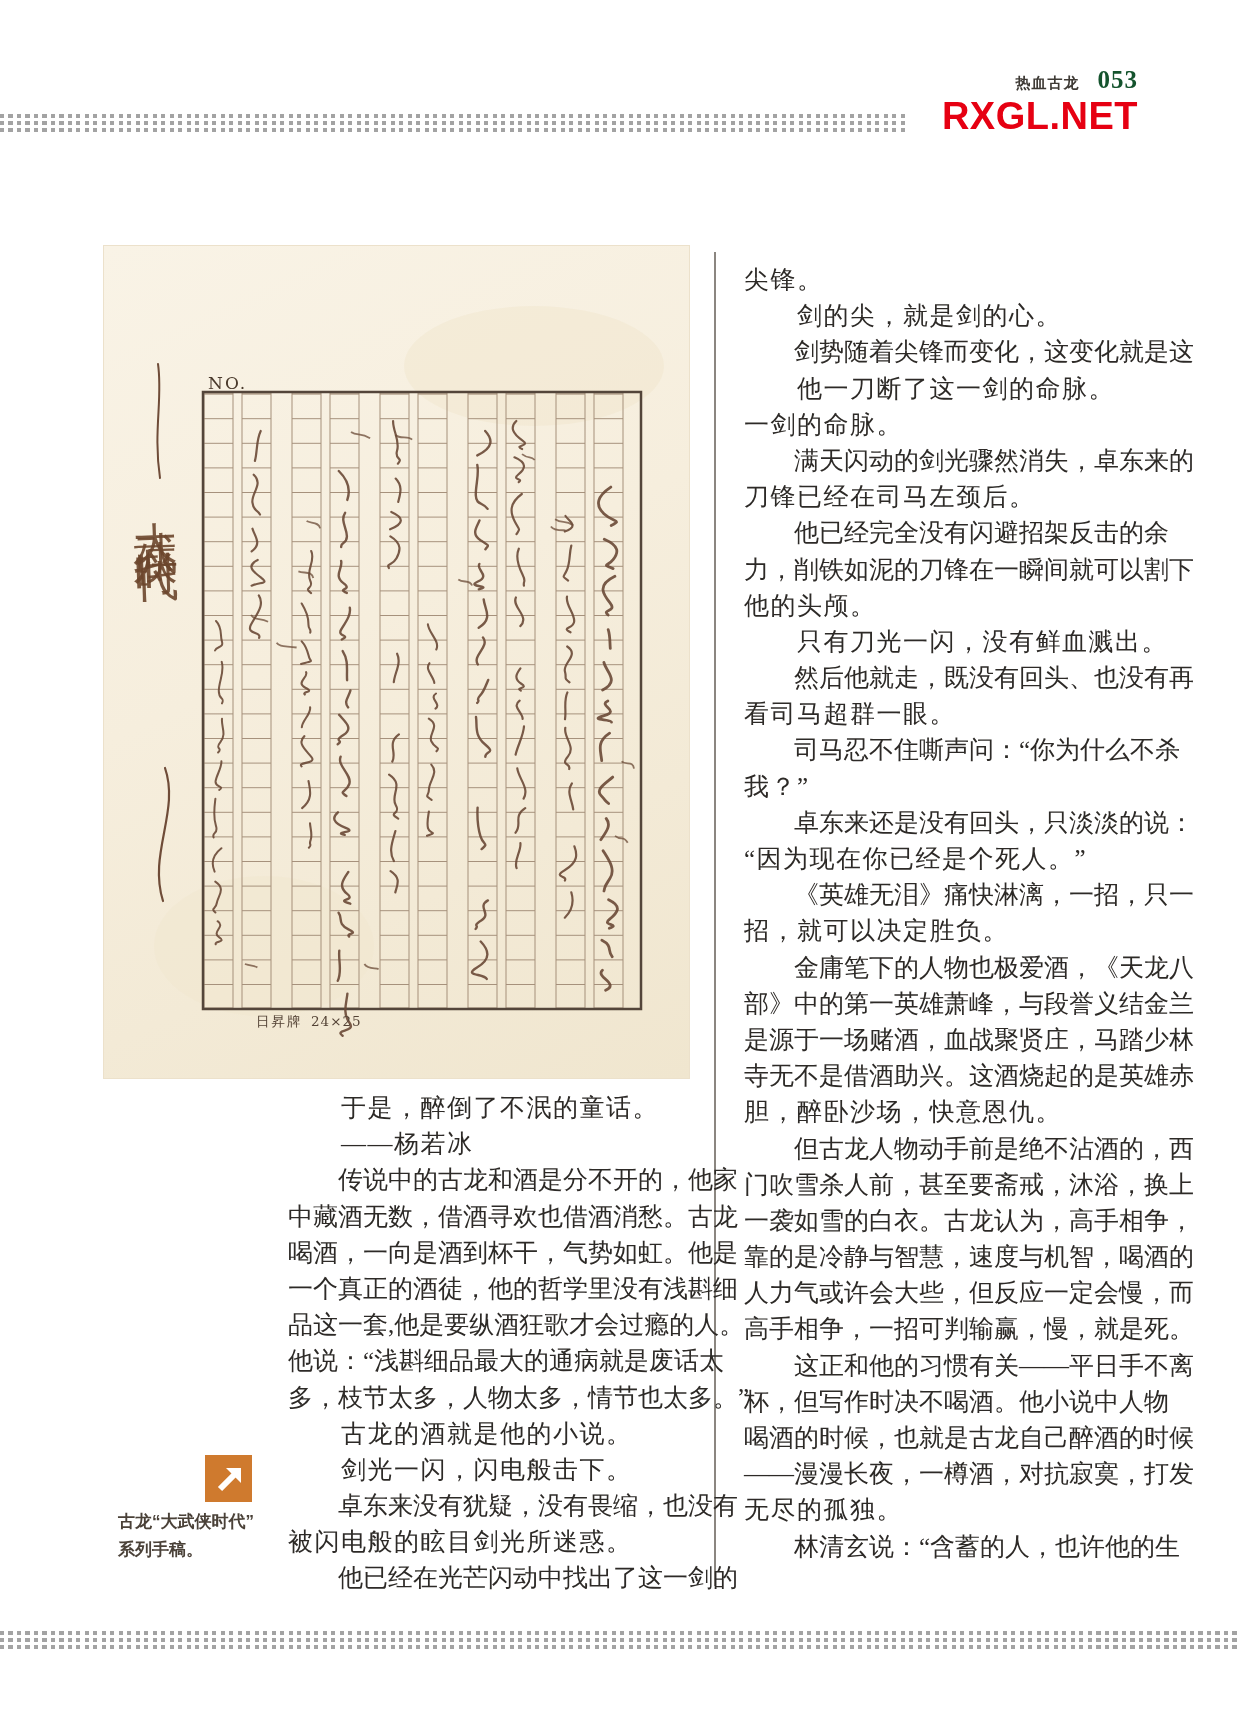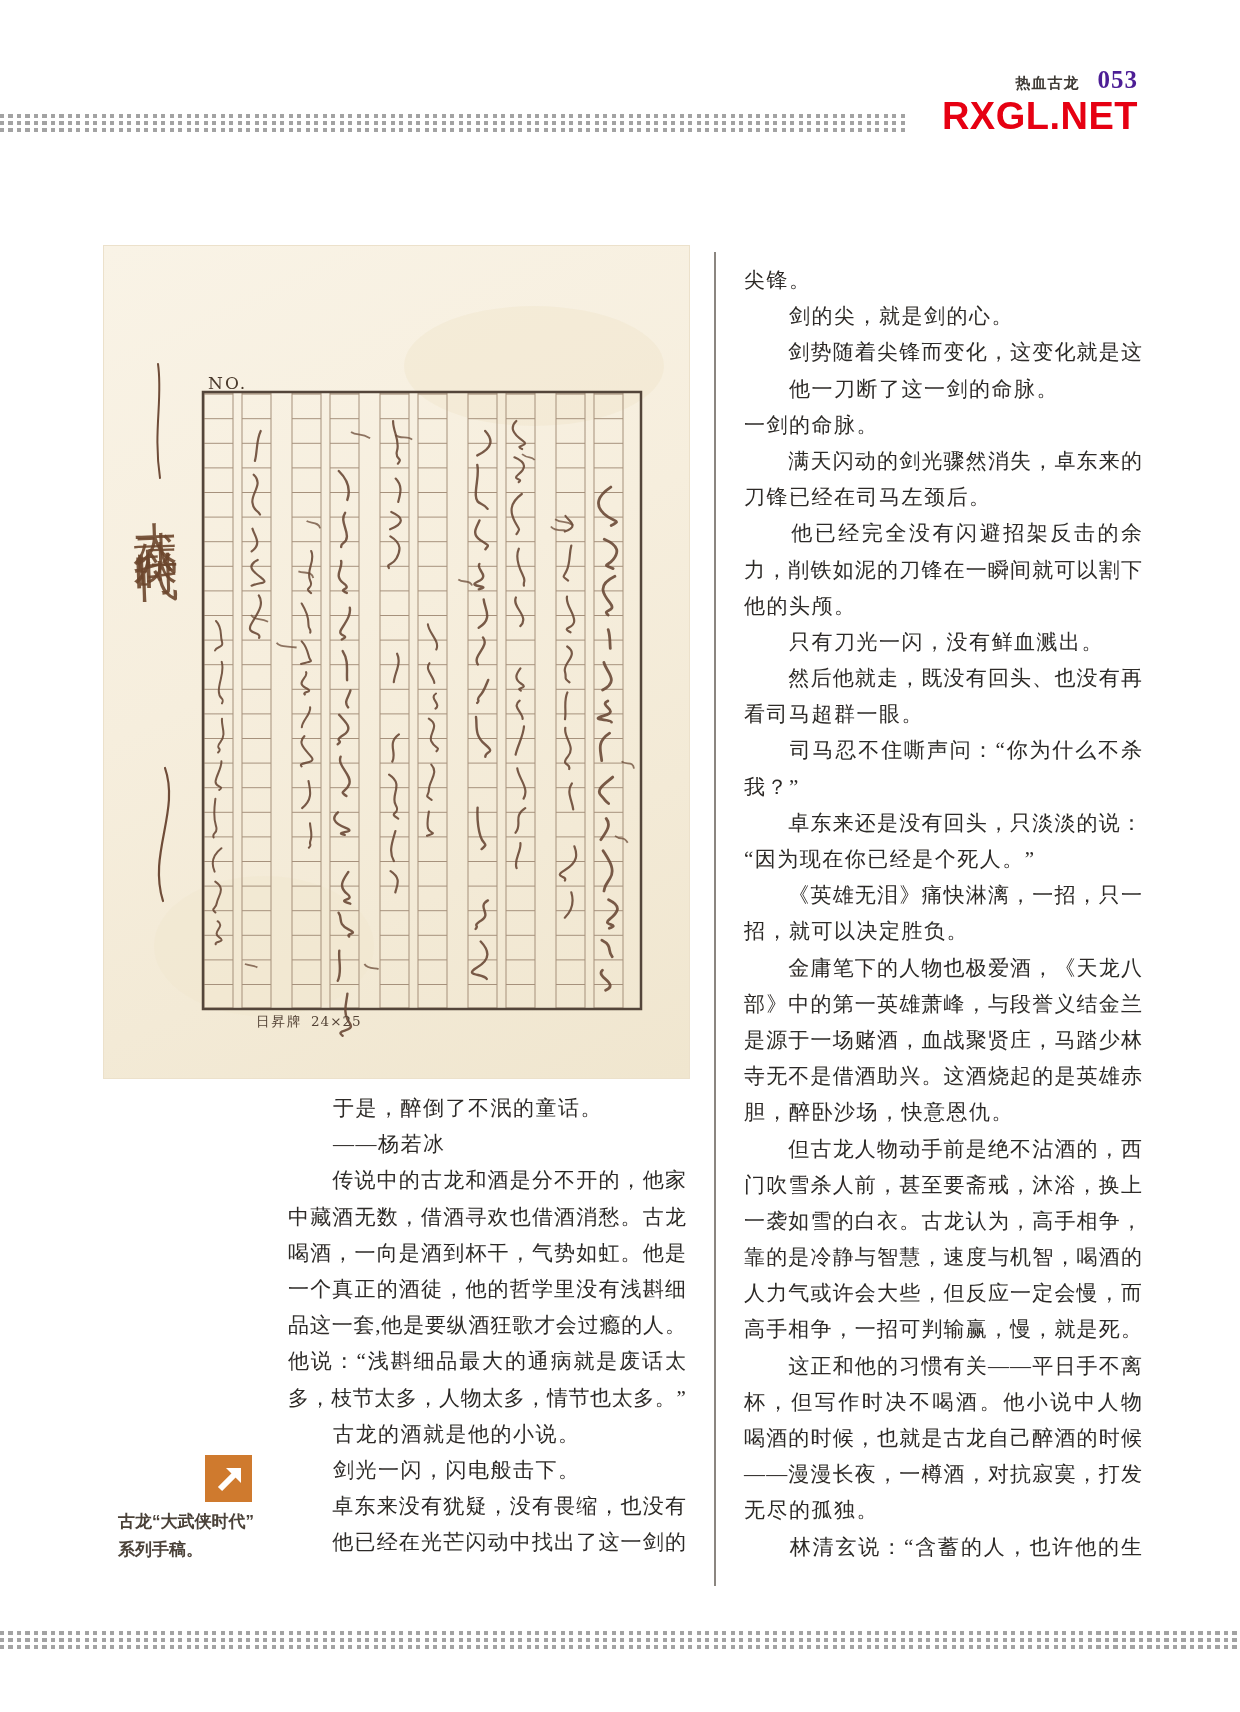--- a/index.html
+++ b/index.html
@@ -5,21 +5,21 @@
   html,body{margin:0;padding:0;}
   body{
     width:1240px;height:1712px;position:relative;background:#ffffff;
     font-family:"Liberation Serif","DejaVu Serif",serif;overflow:hidden;
   }
   
   .header{position:absolute;right:102px;top:66px;text-align:right;}
   .header-meta{display:flex;justify-content:flex-end;align-items:baseline;gap:18px;
     font-family:Liberation Serif, serif;}
   .section-title{font-size:15px;font-weight:700;color:#3e3a35;letter-spacing:1px;}
-  .page-number{font-size:25px;font-weight:600;color:#4c1d95;letter-spacing:1px;}
+  .page-number{font-size:25px;font-weight:600;color:#14532d;letter-spacing:1px;}
   .site-url{margin-top:3px;font-family:"Liberation Sans","DejaVu Sans",sans-serif;
     font-size:38px;font-weight:800;color:#e60012;letter-spacing:.5px;line-height:1;}
   
   .dotband{position:absolute;height:19px;
     background-image:
       repeating-linear-gradient(to bottom,rgba(255,255,255,0) 0 4px,#ffffff 4px 7px),
       repeating-linear-gradient(to right,#a3a3a3 0 4px,#ffffff 4px 8.5px);}
   .dotband.top{left:0;top:114px;width:907px;}
   .dotband.bottom{left:0;top:1631px;width:1240px;}
   
@@ -30,21 +30,21 @@
     writing-mode:vertical-rl;text-orientation:upright;
     font-size:44px;letter-spacing:10px;color:rgba(108,70,44,.9);
     font-family:"DejaVu Serif","Liberation Serif",serif;transform:rotate(-2deg);}
   
   .caption-icon{position:absolute;left:205px;top:1455px;width:47px;height:47px;}
   .caption{position:absolute;left:118px;top:1508px;width:220px;
     font-family:"Liberation Sans","DejaVu Sans",sans-serif;
     font-size:17px;font-weight:700;color:#4a4138;line-height:28px;}
   
   .col-divider{position:absolute;left:714px;top:252px;width:2px;height:1334px;background:#8b8680;}
-  .textcol{position:absolute;width:398px;font-size:21px;color:#2d2a27;line-height:36.2px;}
+  .textcol{position:absolute;width:398px;font-size:25px;color:#2d2a27;line-height:36.2px;}
   .col-left{left:288px;top:1090px;}
   .col-right{left:744px;top:262px;}
   .tline{height:36.2px;white-space:pre;letter-spacing:1.5px;}
   .tline.j{display:flex;justify-content:space-between;letter-spacing:0;}
   .tline.j span{display:inline-block;}
 </style>
 </head>
 <body>
 
 <div class="header">
@@ -137,20 +137,21 @@
     <div class="tline j"><span>　</span><span>　</span><span>传</span><span>说</span><span>中</span><span>的</span><span>古</span><span>龙</span><span>和</span><span>酒</span><span>是</span><span>分</span><span>不</span><span>开</span><span>的</span><span>，</span><span>他</span><span>家</span></div>
     <div class="tline j"><span>中</span><span>藏</span><span>酒</span><span>无</span><span>数</span><span>，</span><span>借</span><span>酒</span><span>寻</span><span>欢</span><span>也</span><span>借</span><span>酒</span><span>消</span><span>愁</span><span>。</span><span>古</span><span>龙</span></div>
     <div class="tline j"><span>喝</span><span>酒</span><span>，</span><span>一</span><span>向</span><span>是</span><span>酒</span><span>到</span><span>杯</span><span>干</span><span>，</span><span>气</span><span>势</span><span>如</span><span>虹</span><span>。</span><span>他</span><span>是</span></div>
     <div class="tline j"><span>一</span><span>个</span><span>真</span><span>正</span><span>的</span><span>酒</span><span>徒</span><span>，</span><span>他</span><span>的</span><span>哲</span><span>学</span><span>里</span><span>没</span><span>有</span><span>浅</span><span>斟</span><span>细</span></div>
     <div class="tline j"><span>品</span><span>这</span><span>一</span><span>套</span><span>,</span><span>他</span><span>是</span><span>要</span><span>纵</span><span>酒</span><span>狂</span><span>歌</span><span>才</span><span>会</span><span>过</span><span>瘾</span><span>的</span><span>人</span><span>。</span></div>
     <div class="tline j"><span>他</span><span>说</span><span>：</span><span>“</span><span>浅</span><span>斟</span><span>细</span><span>品</span><span>最</span><span>大</span><span>的</span><span>通</span><span>病</span><span>就</span><span>是</span><span>废</span><span>话</span><span>太</span></div>
     <div class="tline j"><span>多</span><span>，</span><span>枝</span><span>节</span><span>太</span><span>多</span><span>，</span><span>人</span><span>物</span><span>太</span><span>多</span><span>，</span><span>情</span><span>节</span><span>也</span><span>太</span><span>多</span><span>。</span><span>”</span></div>
     <div class="tline">　　古龙的酒就是他的小说。</div>
     <div class="tline">　　剑光一闪，闪电般击下。</div>
     <div class="tline j"><span>　</span><span>　</span><span>卓</span><span>东</span><span>来</span><span>没</span><span>有</span><span>犹</span><span>疑</span><span>，</span><span>没</span><span>有</span><span>畏</span><span>缩</span><span>，</span><span>也</span><span>没</span><span>有</span></div>
+    <div class="tline">被闪电般的眩目剑光所迷惑。</div>
     <div class="tline j"><span>　</span><span>　</span><span>他</span><span>已</span><span>经</span><span>在</span><span>光</span><span>芒</span><span>闪</span><span>动</span><span>中</span><span>找</span><span>出</span><span>了</span><span>这</span><span>一</span><span>剑</span><span>的</span></div>
   </div>
 <div class="textcol col-right">
     <div class="tline">尖锋。</div>
     <div class="tline">　　剑的尖，就是剑的心。</div>
     <div class="tline j"><span>　</span><span>　</span><span>剑</span><span>势</span><span>随</span><span>着</span><span>尖</span><span>锋</span><span>而</span><span>变</span><span>化</span><span>，</span><span>这</span><span>变</span><span>化</span><span>就</span><span>是</span><span>这</span></div>
     <div class="tline">　　他一刀断了这一剑的命脉。</div>
     <div class="tline">一剑的命脉。</div>
     <div class="tline j"><span>　</span><span>　</span><span>满</span><span>天</span><span>闪</span><span>动</span><span>的</span><span>剑</span><span>光</span><span>骤</span><span>然</span><span>消</span><span>失</span><span>，</span><span>卓</span><span>东</span><span>来</span><span>的</span></div>
     <div class="tline">刀锋已经在司马左颈后。</div>

